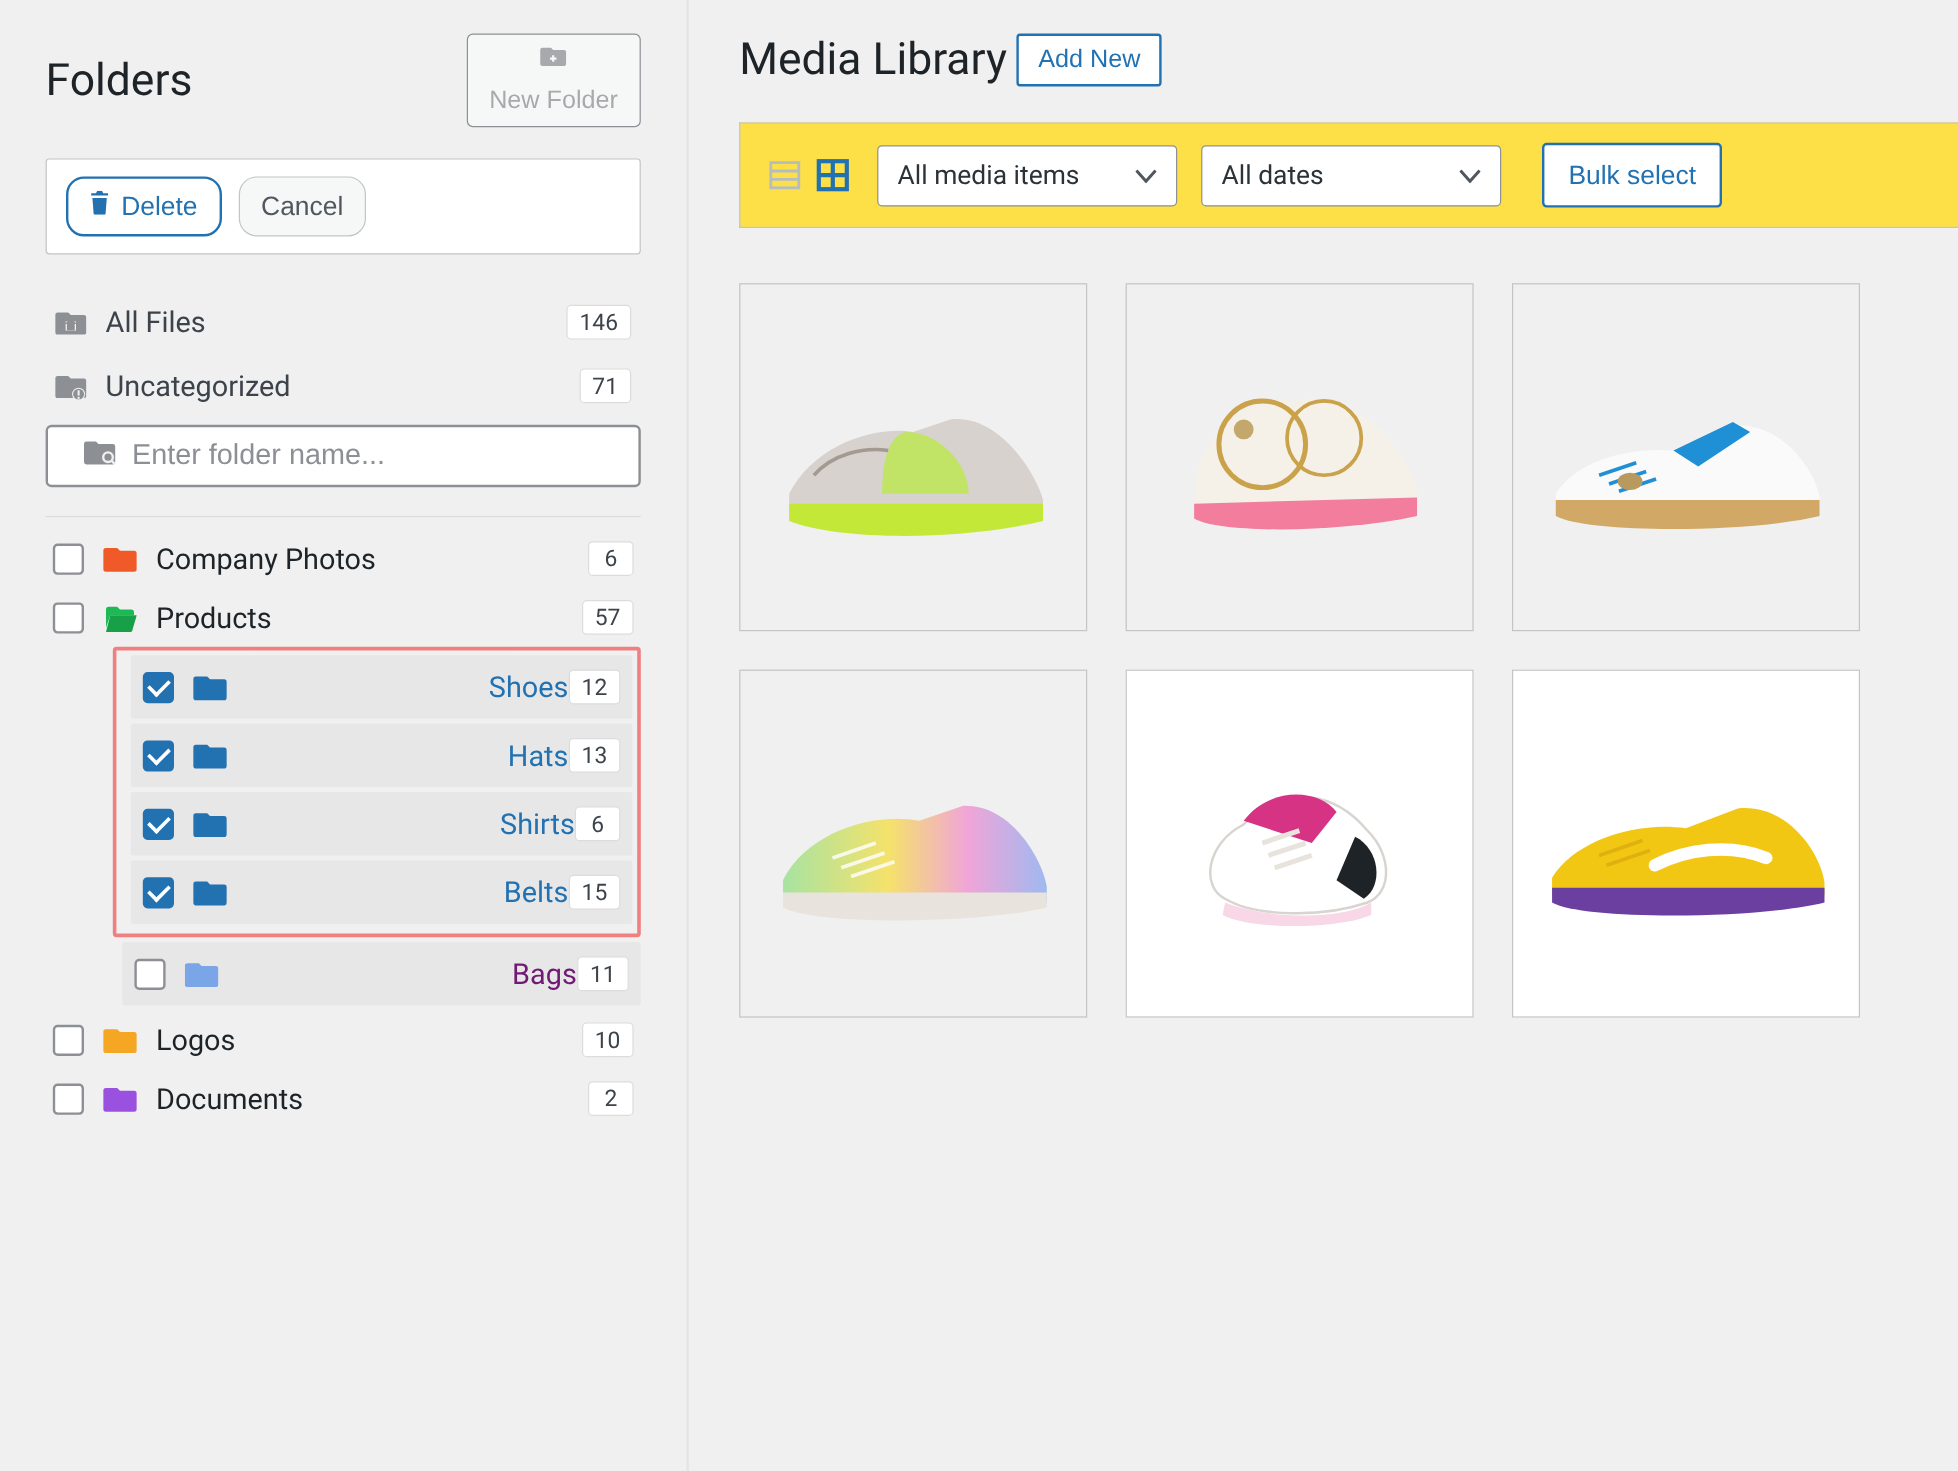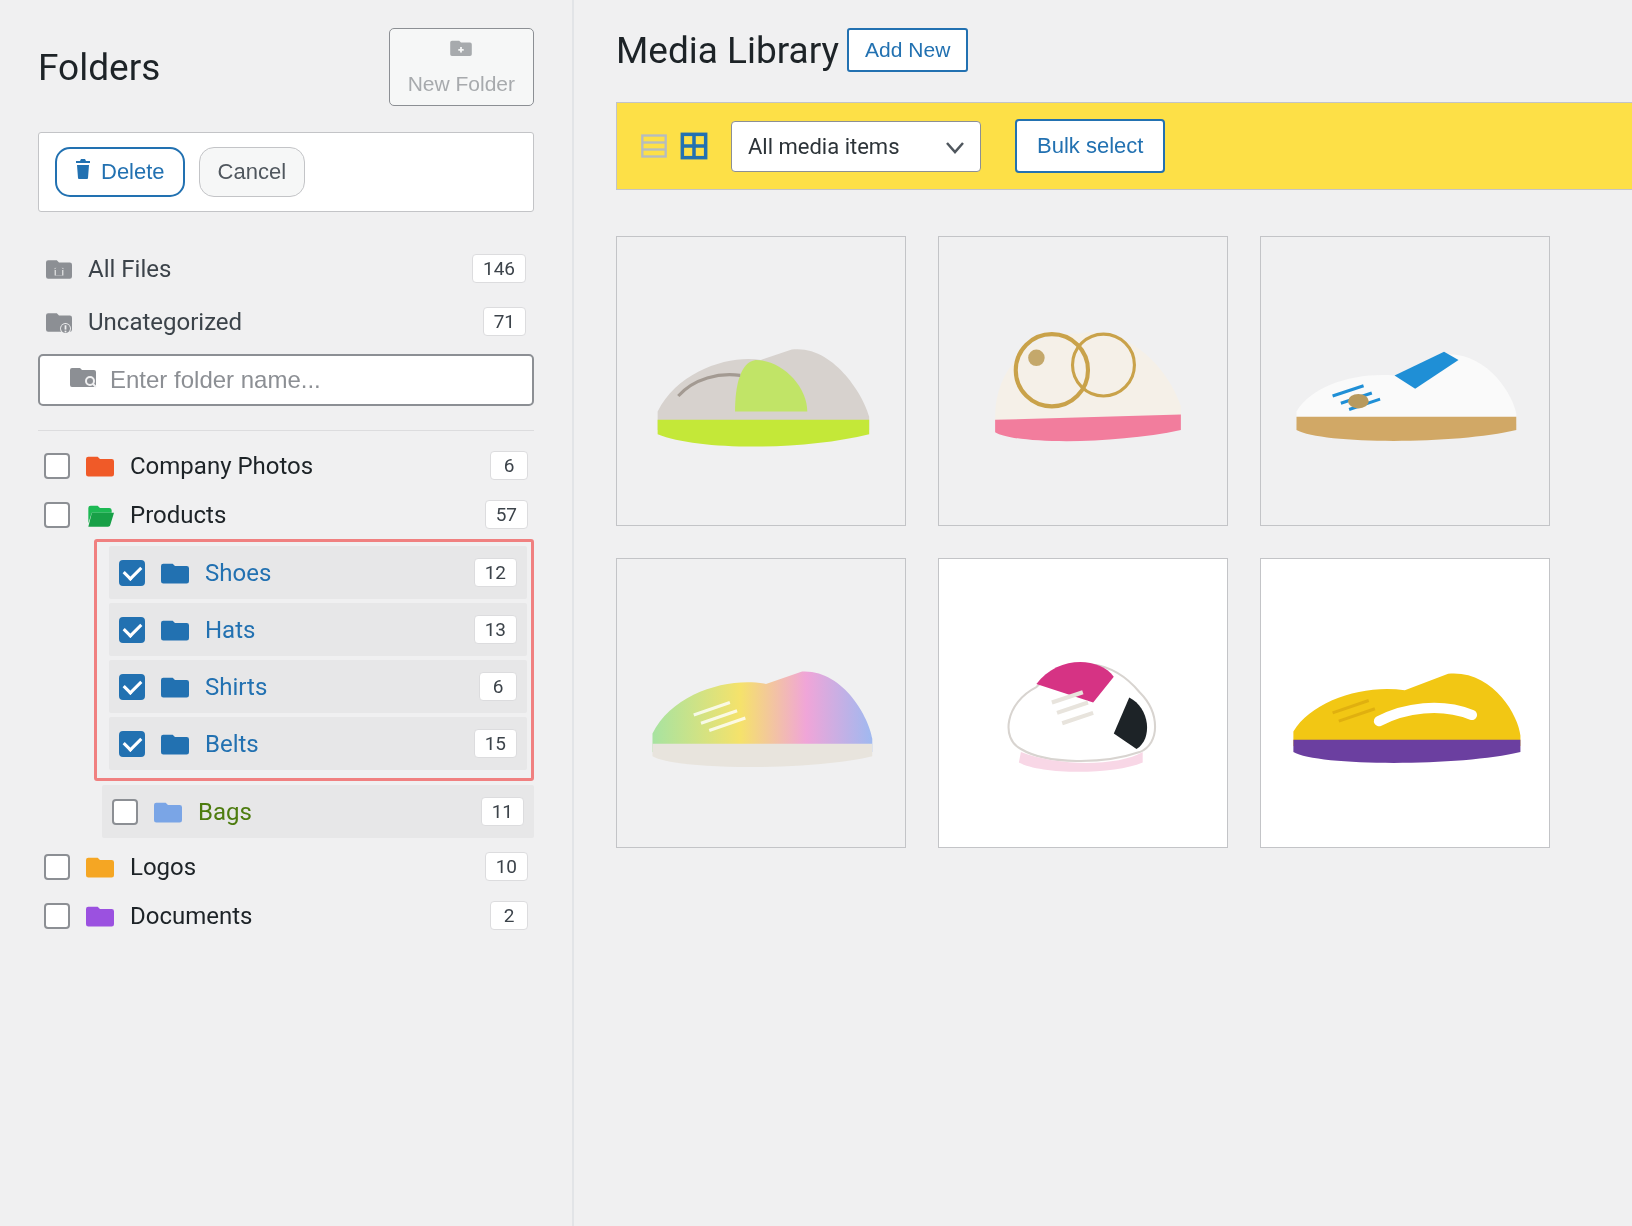--- a/index.html
+++ b/index.html
@@ -134,21 +134,21 @@
     background: #fff; margin-right: 16px; cursor:pointer; flex-shrink:0;
     display:flex; align-items:center; justify-content:center;
   }
   .tree-row .cb.checked { background: #2271b1; border-color:#2271b1; }
   .tree-row .cb.checked::after {
     content:""; display:block; width:8px; height:14px;
     border: solid #fff; border-width: 0 3px 3px 0; transform: rotate(45deg) translate(-1px,-1px);
   }
   .folder-ico { width:28px; height:24px; margin-right: 16px; }
   .tree-row .label { flex:1; }
-  .tree-row.child .label { color:#2271b1; }
+  .tree-row.child .label { color:#2271b1;text-align:right; }
 
   .highlight-group {
     border: 3px solid #f08080;
     border-radius: 3px;
     padding: 4px 4px;
     margin-left: 56px;
     margin-bottom: 4px;
   }
   .highlight-group .tree-row.child { margin-left: 8px; }
 
@@ -333,21 +333,21 @@
         <span class="label">Belts</span>
         <span class="count-badge">15</span>
       </div>
     </div>
 
     <div class="tree-row child">
       <span class="cb"></span>
       <svg class="folder-ico" viewBox="0 0 24 20">
           <path fill="#7aa5e6" d="M10 2l2 2h10a2 2 0 012 2v11a2 2 0 01-2 2H2a2 2 0 01-2-2V4a2 2 0 012-2h8z"></path>
         </svg>
-      <span class="label" style="color:#4d7c0f">Bags</span>
+      <span class="label" style="color:#701a75">Bags</span>
       <span class="count-badge">11</span>
     </div>
 
     <div class="tree-row">
       <span class="cb"></span>
       <svg class="folder-ico" viewBox="0 0 24 20">
           <path fill="#f5a623" d="M10 2l2 2h10a2 2 0 012 2v11a2 2 0 01-2 2H2a2 2 0 01-2-2V4a2 2 0 012-2h8z"></path>
         </svg>
       <span class="label">Logos</span>
       <span class="count-badge">10</span>
@@ -386,20 +386,26 @@
             <g fill="none" stroke="#2271b1" stroke-width="3">
               <rect x="2" y="2" width="20" height="20"></rect>
               <line x1="12" y1="2" x2="12" y2="22"></line>
               <line x1="2" y1="12" x2="22" y2="12"></line>
             </g>
           </svg>
       </div>
     </div>
     <div class="select">
       <span>All media items</span>
+      <span><svg viewBox="0 0 18 12">
+            <path d="M1 1l8 9 8-9" fill="none" stroke="#50575e" stroke-width="2.5"></path>
+          </svg></span>
+    </div>
+    <div class="select">
+      <span>All dates</span>
       <span><svg viewBox="0 0 18 12">
             <path d="M1 1l8 9 8-9" fill="none" stroke="#50575e" stroke-width="2.5"></path>
           </svg></span>
     </div>
     <button class="bulk-btn">Bulk select</button>
   </div>
 
   <div class="grid">
 
     <div class="thumb">

